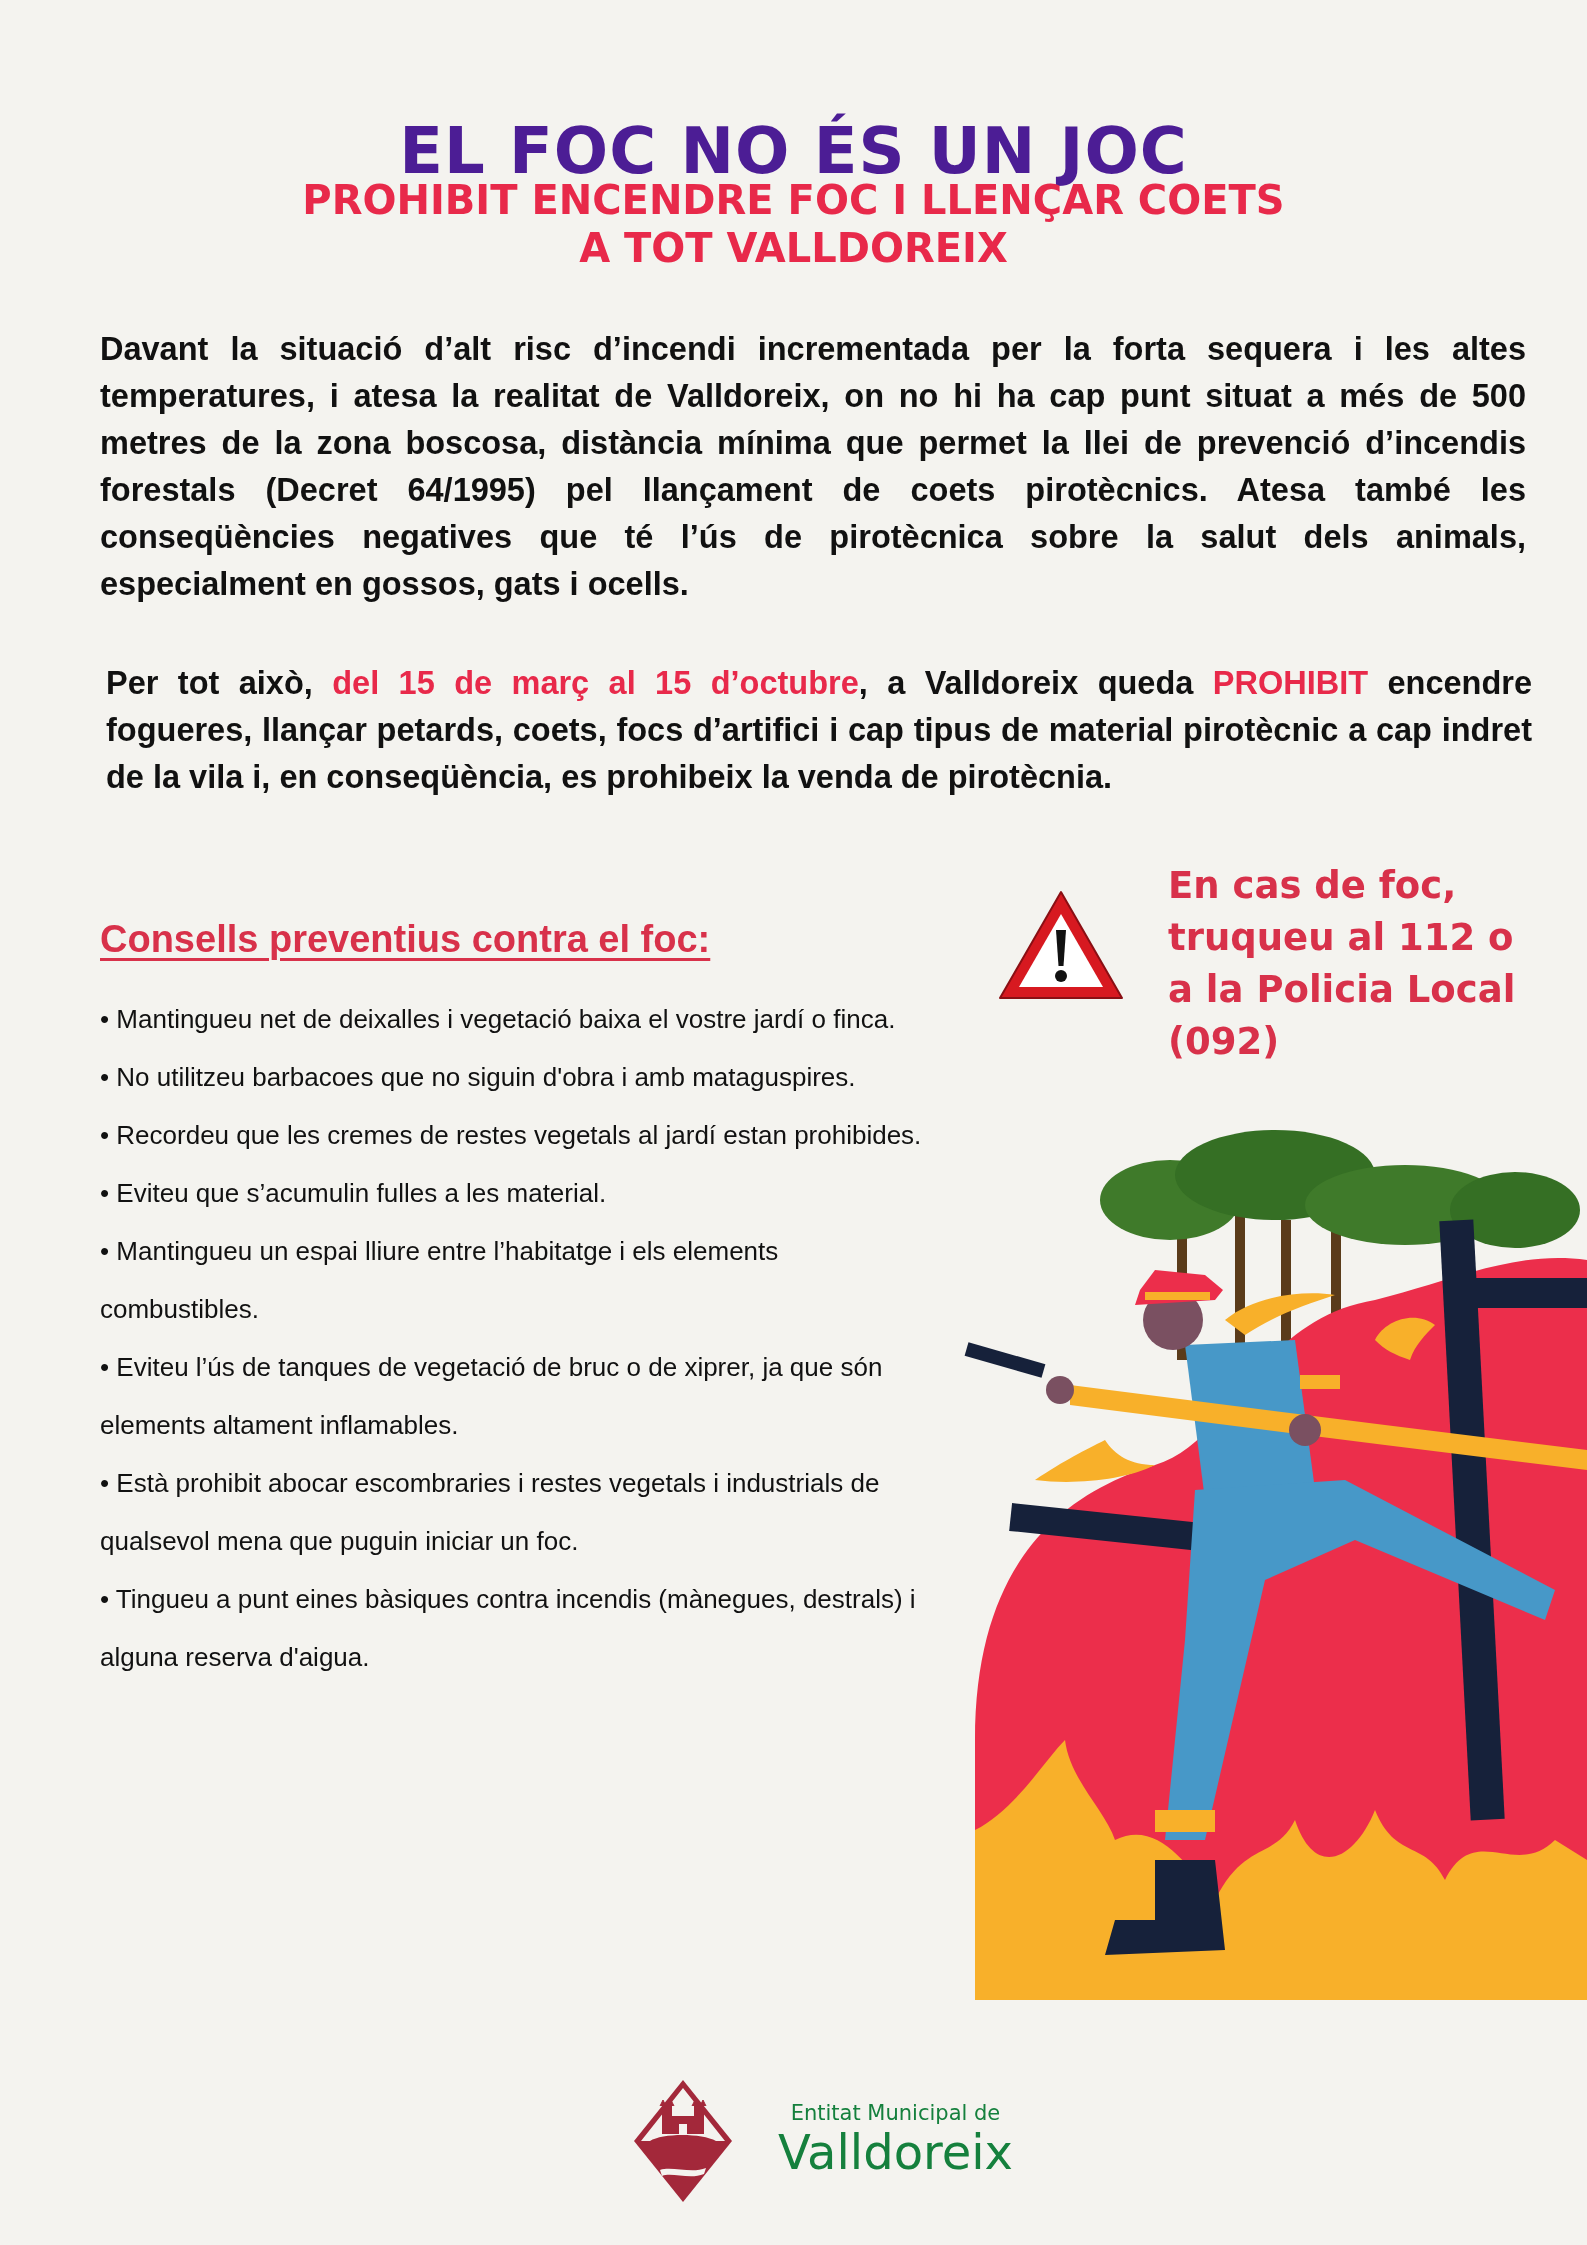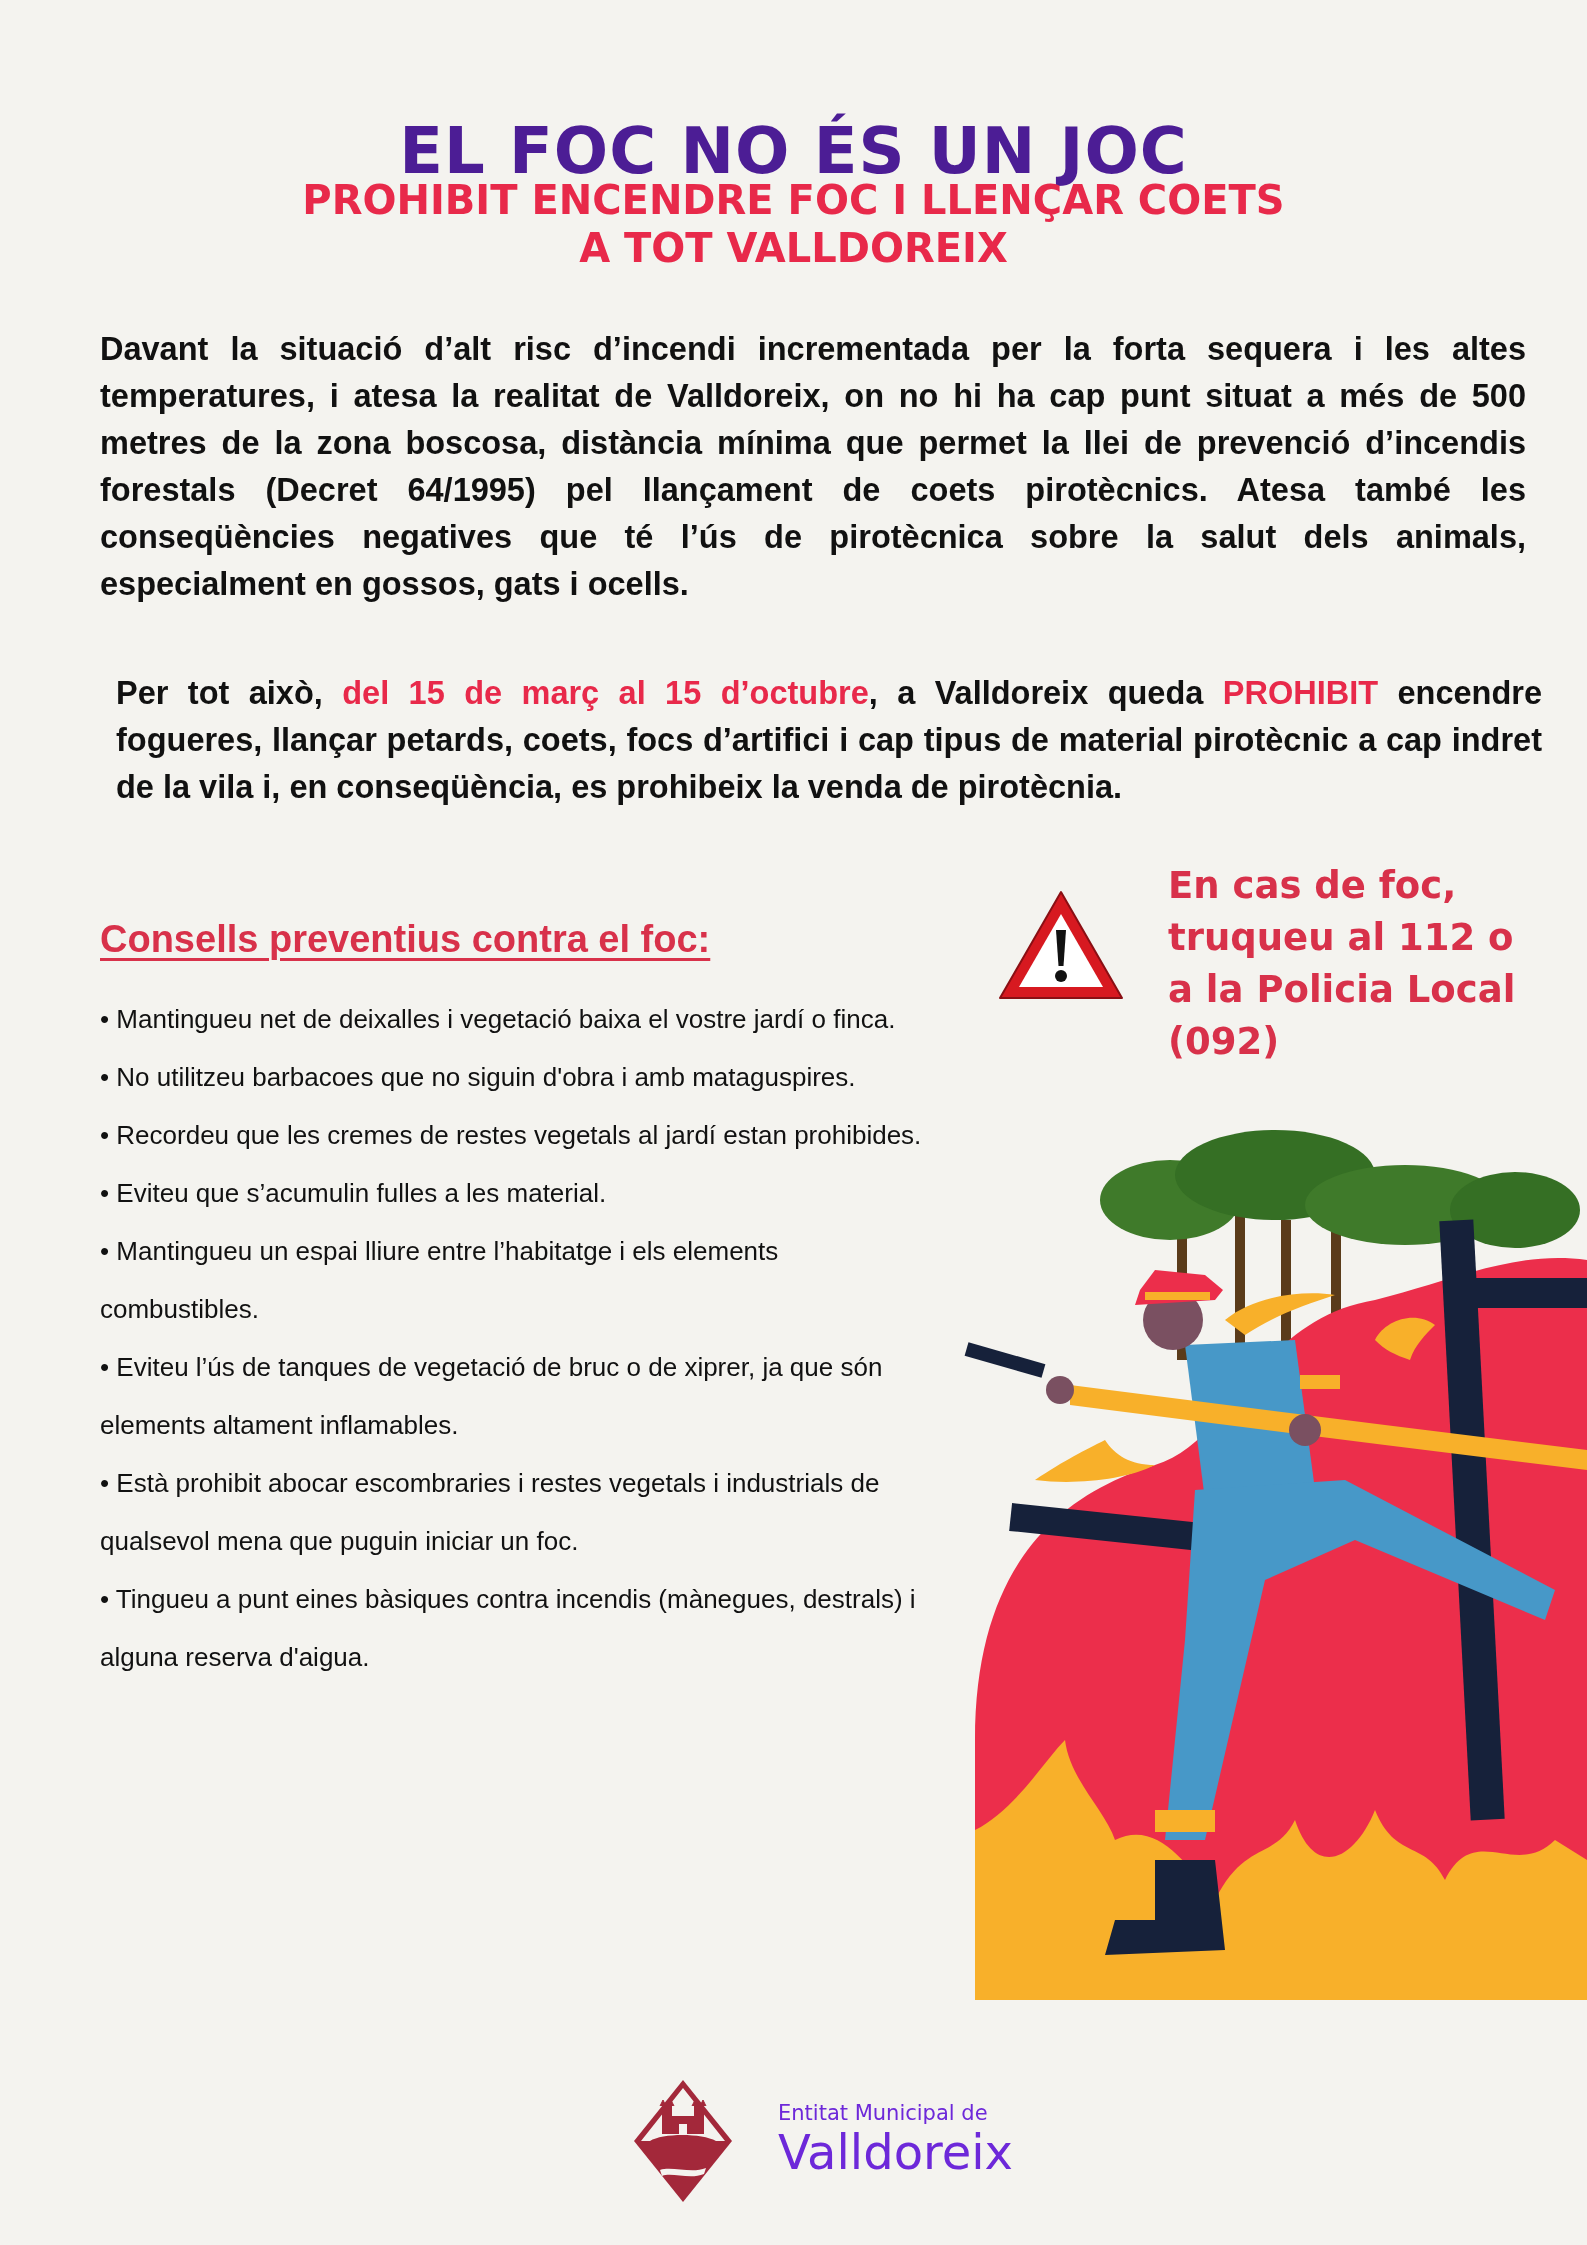--- a/index.html
+++ b/index.html
@@ -63,37 +63,38 @@
       font-family: "DejaVu Sans", sans-serif;
       font-weight: bold;
       font-size: 37px; line-height: 52px;
       color: #d8314a;
     }
     .illustration { position: absolute; left: 955px; top: 1120px; width: 632px; height: 880px; }
     .footer-logo { position: absolute; left: 632px; top: 2078px; width: 102px; height: 126px; }
     .footer-text {
       position: absolute; left: 778px; top: 2100px;
       font-family: "DejaVu Sans", sans-serif;
-      color: #6d28d9;
+      color: #15803d;
+      text-align: center;
     }
     .footer-text .line1 { font-size: 21px; line-height: 26px; display: block; }
     .footer-text .line2 { font-size: 48px; line-height: 52px; display: block; }
   </style>
 </head>
 <body>
 
 <h1 class="title">EL FOC NO ÉS UN JOC</h1>
 <div class="subtitle">
   <span>PROHIBIT ENCENDRE FOC I LLENÇAR COETS</span><br>
   <span>A TOT VALLDOREIX</span>
 </div>
 
 <p class="para para1" style="margin:0">Davant la situació d’alt risc d’incendi incrementada per la forta sequera i les altes temperatures, i atesa la realitat de Valldoreix, on no hi ha cap punt situat a més de 500 metres de la zona boscosa, distància mínima que permet la llei de prevenció d’incendis forestals (Decret 64/1995) pel llançament de coets pirotècnics. Atesa també les conseqüències negatives que té l’ús de pirotècnica sobre la salut dels animals, especialment en gossos, gats i ocells.</p>
 
-<p class="para para2" style="margin:16px"><span>Per tot això, </span><span class="red">del 15 de març al 15 d’octubre</span><span>, a Valldoreix queda </span><span class="red">PROHIBIT</span><span> encendre fogueres, llançar petards, coets, focs d’artifici i cap tipus de material pirotècnic a cap indret de la vila i, en conseqüència, es prohibeix la venda de pirotècnia.</span></p>
+<p class="para para2" style="margin:6px"><span>Per tot això, </span><span class="red">del 15 de març al 15 d’octubre</span><span>, a Valldoreix queda </span><span class="red">PROHIBIT</span><span> encendre fogueres, llançar petards, coets, focs d’artifici i cap tipus de material pirotècnic a cap indret de la vila i, en conseqüència, es prohibeix la venda de pirotècnia.</span></p>
 
 <h2 class="advice-heading" style="margin:0">Consells preventius contra el foc:</h2>
 
 <ul class="advice-list">
   <li>• Mantingueu net de deixalles i vegetació baixa el vostre jardí o finca.</li>
   <li>• No utilitzeu barbacoes que no siguin d'obra i amb mataguspires.</li>
   <li>• Recordeu que les cremes de restes vegetals al jardí estan prohibides.</li>
   <li>• Eviteu que s’acumulin fulles a les material.</li>
   <li>• Mantingueu un espai lliure entre l’habitatge i els elements combustibles.</li>
   <li>• Eviteu l’ús de tanques de vegetació de bruc o de xiprer, ja que són elements altament inflamables.</li>

